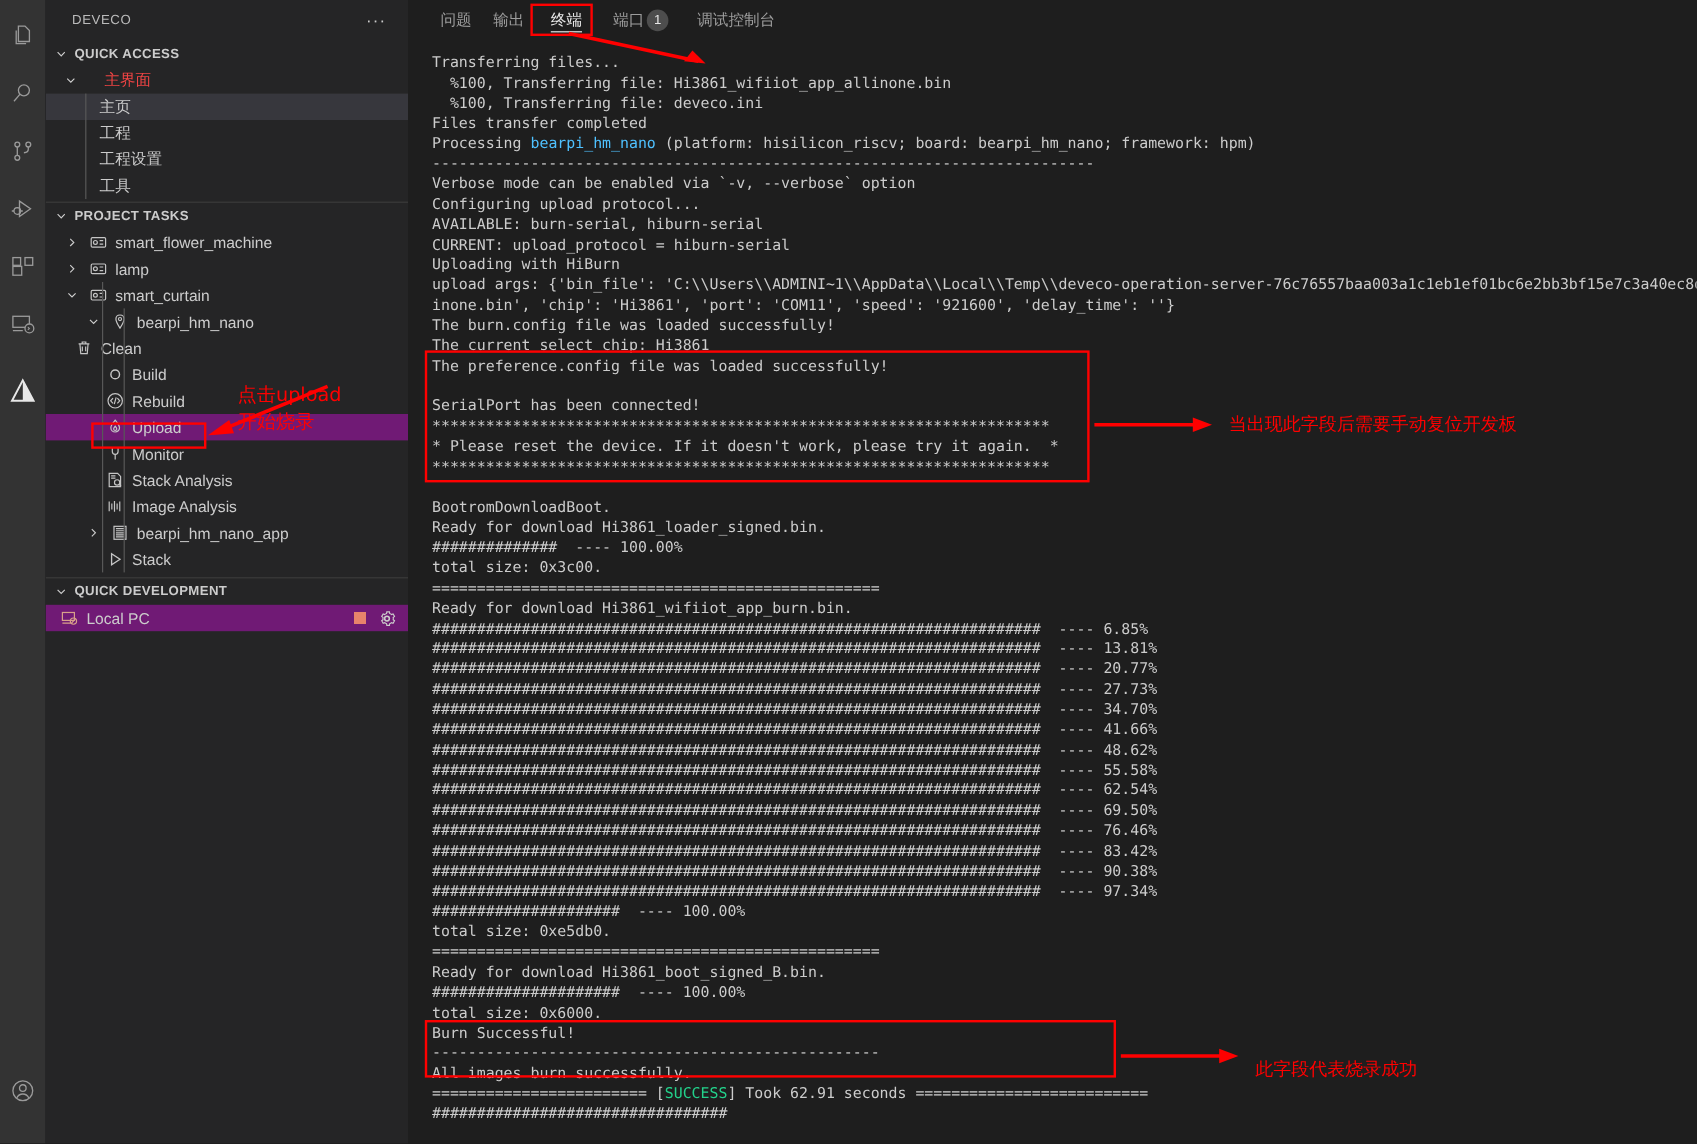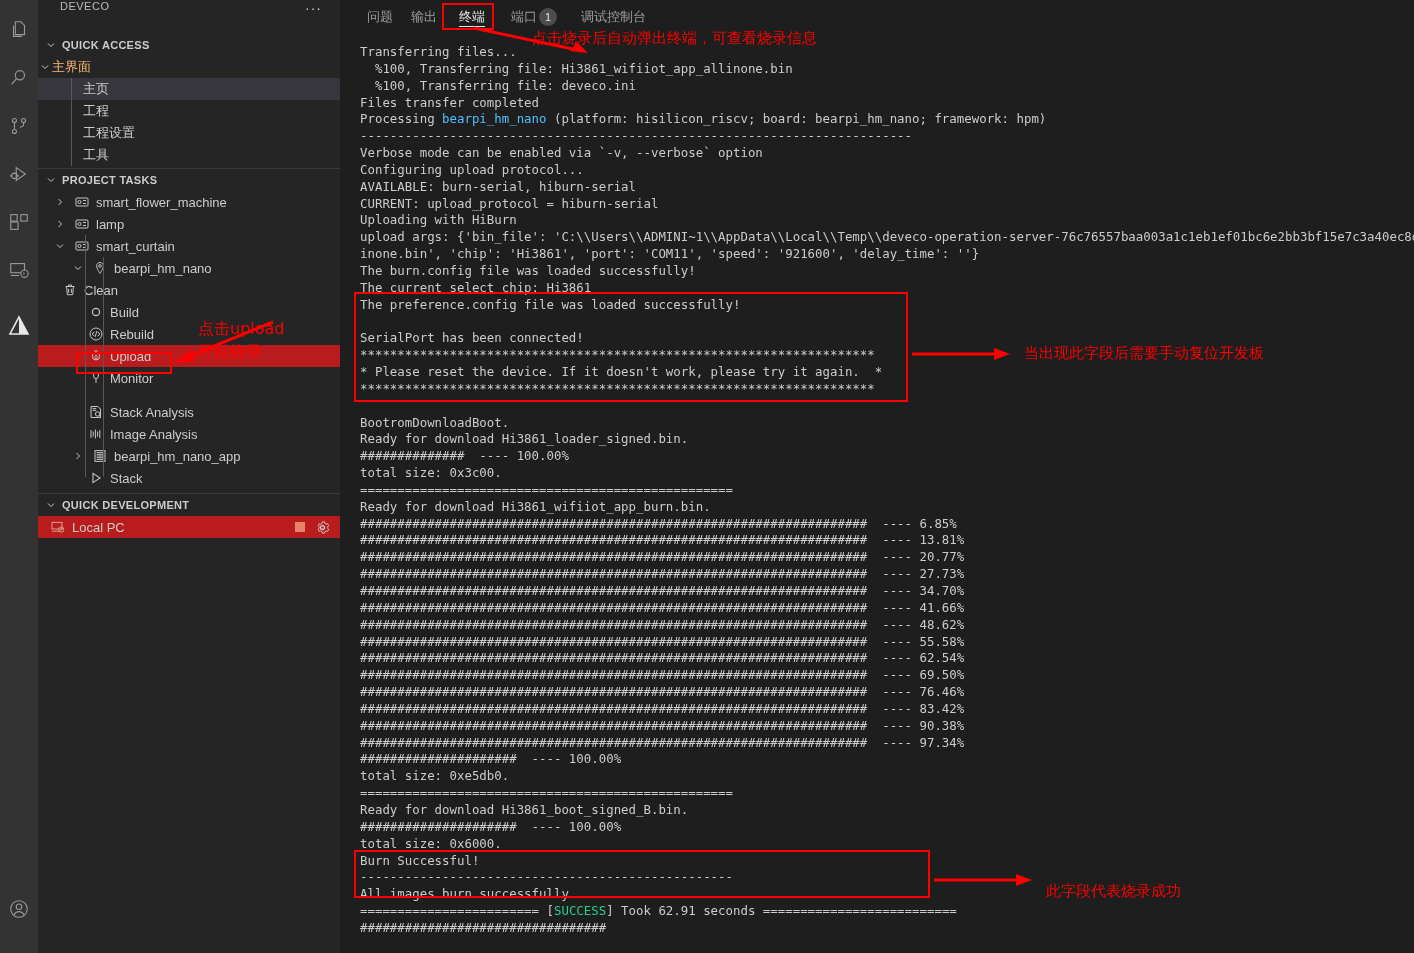--- a/index.html
+++ b/index.html
@@ -23,44 +23,44 @@
   }
   .act-icon svg { display: block; }
   .act-spacer { flex: 1 1 auto; }
 
   
   .sidebar {
     width: 302px; height: 953px; background: #252526;
     flex: 0 0 302px; position: relative; overflow: hidden;
   }
   .sb-title {
-    height: 34px; display: flex; align-items: flex-start;
+    height: 34px; display: flex; align-items: center;
     padding: 0 10px 0 22px; color: #bbbbbb;
     font-size: 11px; letter-spacing: .5px;
     justify-content: space-between;
   }
   .sb-title .dots { color: #cccccc; font-size: 14px; letter-spacing: 1px; padding-right: 8px;}
   .section-head {
     height: 22px; display: flex; align-items: center; gap: 4px;
     padding-left: 6px; color: #cccccc; font-size: 11px; font-weight: bold;
     letter-spacing: .3px;
   }
   .twisty { width: 14px; display:inline-flex; align-items:center; justify-content:center; color:#cccccc; }
   .twisty svg { display:block; }
   .qa-body { position: relative; }
-  .qa-group { height: 22px; display:flex; align-items:center; color:#fdba74; font-size:13px; gap:0;}
+  .qa-group { height: 22px; display:flex; align-items:center; color:#ef4444; font-size:13px; padding-left: 14px; gap:21px;}
   .qa-item { height: 22px; display:flex; align-items:center; color:#cccccc; font-size:13px; padding-left: 45px; }
   .qa-item.selected { background:#37373d; }
   .qa-guide {
     position: absolute; left: 33px; top: 0; bottom: 0; width: 1px; background: #585858;
   }
   .sep { height: 1px; background: #3b3b3b; margin: 2px 0 0 0; }
 
   .pt-row { height: 22px; display: flex; align-items: center; color: #cccccc; font-size: 13px; gap: 6px; }
-  .pt-row.selected { background: #b91c1c; }
+  .pt-row.selected { background: #701a75; }
   .pt-icon { width: 16px; height: 16px; display: inline-flex; align-items:center; justify-content:center; color:#c5c5c5;}
   .pt-icon svg { display:block; }
   .chev { width: 16px; display:inline-flex; align-items:center; justify-content:center; color:#cccccc;}
 
   .task-guide { position:absolute; width:1px; background:#585858; }
 
   
   .main { flex: 1 1 auto; background: #1e1e1e; position: relative; overflow: hidden; }
   .panel-tabs {
     height: 33px; display: flex; align-items: center; gap: 0px;
@@ -321,21 +321,21 @@
       <div class="pt-row" style="padding-left:50px;">
         <span class="pt-icon">
           <svg width="16" height="16" viewBox="0 0 16 16" fill="none" stroke="#c5c5c5" stroke-width="1">
               <path d="M5.6 3v3.2a2.4 2.4 0 0 0 4.8 0V3"></path>
               <path d="M8 8.6V13"></path>
             </svg>
         </span>
         <span>Monitor</span>
       </div>
 
-      <div class="pt-row" style="padding-left:50px;margin-top:12px;">
+      <div class="pt-row" style="padding-left:50px;">
         <span class="pt-icon">
           <svg width="16" height="16" viewBox="0 0 16 16" fill="none" stroke="#c5c5c5" stroke-width="1">
               <path d="M3 2.5h7l2.5 2.5v8.5H3z"></path>
               <path d="M4.6 4.6h3.6M4.6 6.4h3.6"></path>
               <circle cx="9.6" cy="10" r="2.2"></circle>
               <path d="M11.2 11.6l1.6 1.6"></path>
             </svg>
         </span>
         <span>Stack Analysis</span>
       </div>
@@ -432,21 +432,20 @@
     </div>
 
     <div class="term" id="terminal-output"><div class="ln">Transferring files...</div><div class="ln">  %100, Transferring file: Hi3861_wifiiot_app_allinone.bin</div><div class="ln">  %100, Transferring file: deveco.ini</div><div class="ln">Files transfer completed</div><div class="ln"><span>Processing </span><span class="cyan">bearpi_hm_nano</span><span> (platform: hisilicon_riscv; board: bearpi_hm_nano; framework: hpm)</span></div><div class="ln">--------------------------------------------------------------------------</div><div class="ln">Verbose mode can be enabled via `-v, --verbose` option</div><div class="ln">Configuring upload protocol...</div><div class="ln">AVAILABLE: burn-serial, hiburn-serial</div><div class="ln">CURRENT: upload_protocol = hiburn-serial</div><div class="ln">Uploading with HiBurn</div><div class="ln">upload args: {'bin_file': 'C:\\Users\\ADMINI~1\\AppData\\Local\\Temp\\deveco-operation-server-76c76557baa003a1c1eb1ef01bc6e2bb3bf15e7c3a40ec8d1324d2121</div><div class="ln">inone.bin', 'chip': 'Hi3861', 'port': 'COM11', 'speed': '921600', 'delay_time': ''}</div><div class="ln">The burn.config file was loaded successfully!</div><div class="ln">The current select chip: Hi3861</div><div class="ln">The preference.config file was loaded successfully!</div><div class="ln"></div><div class="ln">SerialPort has been connected!</div><div class="ln">*********************************************************************</div><div class="ln">* Please reset the device. If it doesn't work, please try it again.  *</div><div class="ln">*********************************************************************</div><div class="ln"></div><div class="ln">BootromDownloadBoot.</div><div class="ln">Ready for download Hi3861_loader_signed.bin.</div><div class="ln">##############  ---- 100.00%</div><div class="ln">total size: 0x3c00.</div><div class="ln">==================================================</div><div class="ln">Ready for download Hi3861_wifiiot_app_burn.bin.</div><div class="ln">####################################################################  ---- 6.85%</div><div class="ln">####################################################################  ---- 13.81%</div><div class="ln">####################################################################  ---- 20.77%</div><div class="ln">####################################################################  ---- 27.73%</div><div class="ln">####################################################################  ---- 34.70%</div><div class="ln">####################################################################  ---- 41.66%</div><div class="ln">####################################################################  ---- 48.62%</div><div class="ln">####################################################################  ---- 55.58%</div><div class="ln">####################################################################  ---- 62.54%</div><div class="ln">####################################################################  ---- 69.50%</div><div class="ln">####################################################################  ---- 76.46%</div><div class="ln">####################################################################  ---- 83.42%</div><div class="ln">####################################################################  ---- 90.38%</div><div class="ln">####################################################################  ---- 97.34%</div><div class="ln">#####################  ---- 100.00%</div><div class="ln">total size: 0xe5db0.</div><div class="ln">==================================================</div><div class="ln">Ready for download Hi3861_boot_signed_B.bin.</div><div class="ln">#####################  ---- 100.00%</div><div class="ln">total size: 0x6000.</div><div class="ln">Burn Successful!</div><div class="ln">--------------------------------------------------</div><div class="ln">All images burn successfully.</div><div class="ln"><span>======================== [</span><span class="green">SUCCESS</span><span>] Took 62.91 seconds ==========================</span></div><div class="ln">#################################</div></div>
 
     <div class="box" style="left:102px; top:3px; width:52px; height:27px;"></div>
 
     <svg class="ann" style="left:130px; top:25px; width:130px; height:30px;" viewBox="0 0 130 30">
       <path d="M4 3 L112 26" stroke="#ff0000" stroke-width="3" fill="none"></path>
       <path d="M118 28 L100 26 L107 17 Z" fill="#ff0000"></path>
     </svg>
-    <div class="anntext" style="left:192px; top:29px;">点击烧录后自动弹出终端，可查看烧录信息</div>
 
     <div class="box" style="left:14px; top:292px; width:554px; height:110px;"></div>
 
     <svg class="ann" style="left:570px; top:344px; width:110px; height:20px;" viewBox="0 0 110 20">
       <path d="M2 10 L88 10" stroke="#ff0000" stroke-width="3" fill="none"></path>
       <path d="M100 10 L84 4 L84 16 Z" fill="#ff0000"></path>
     </svg>
     <div class="anntext" style="left:684px; top:344px;">当出现此字段后需要手动复位开发板</div>
 
     <div class="box" style="left:14px; top:850px; width:576px; height:48px;"></div>

